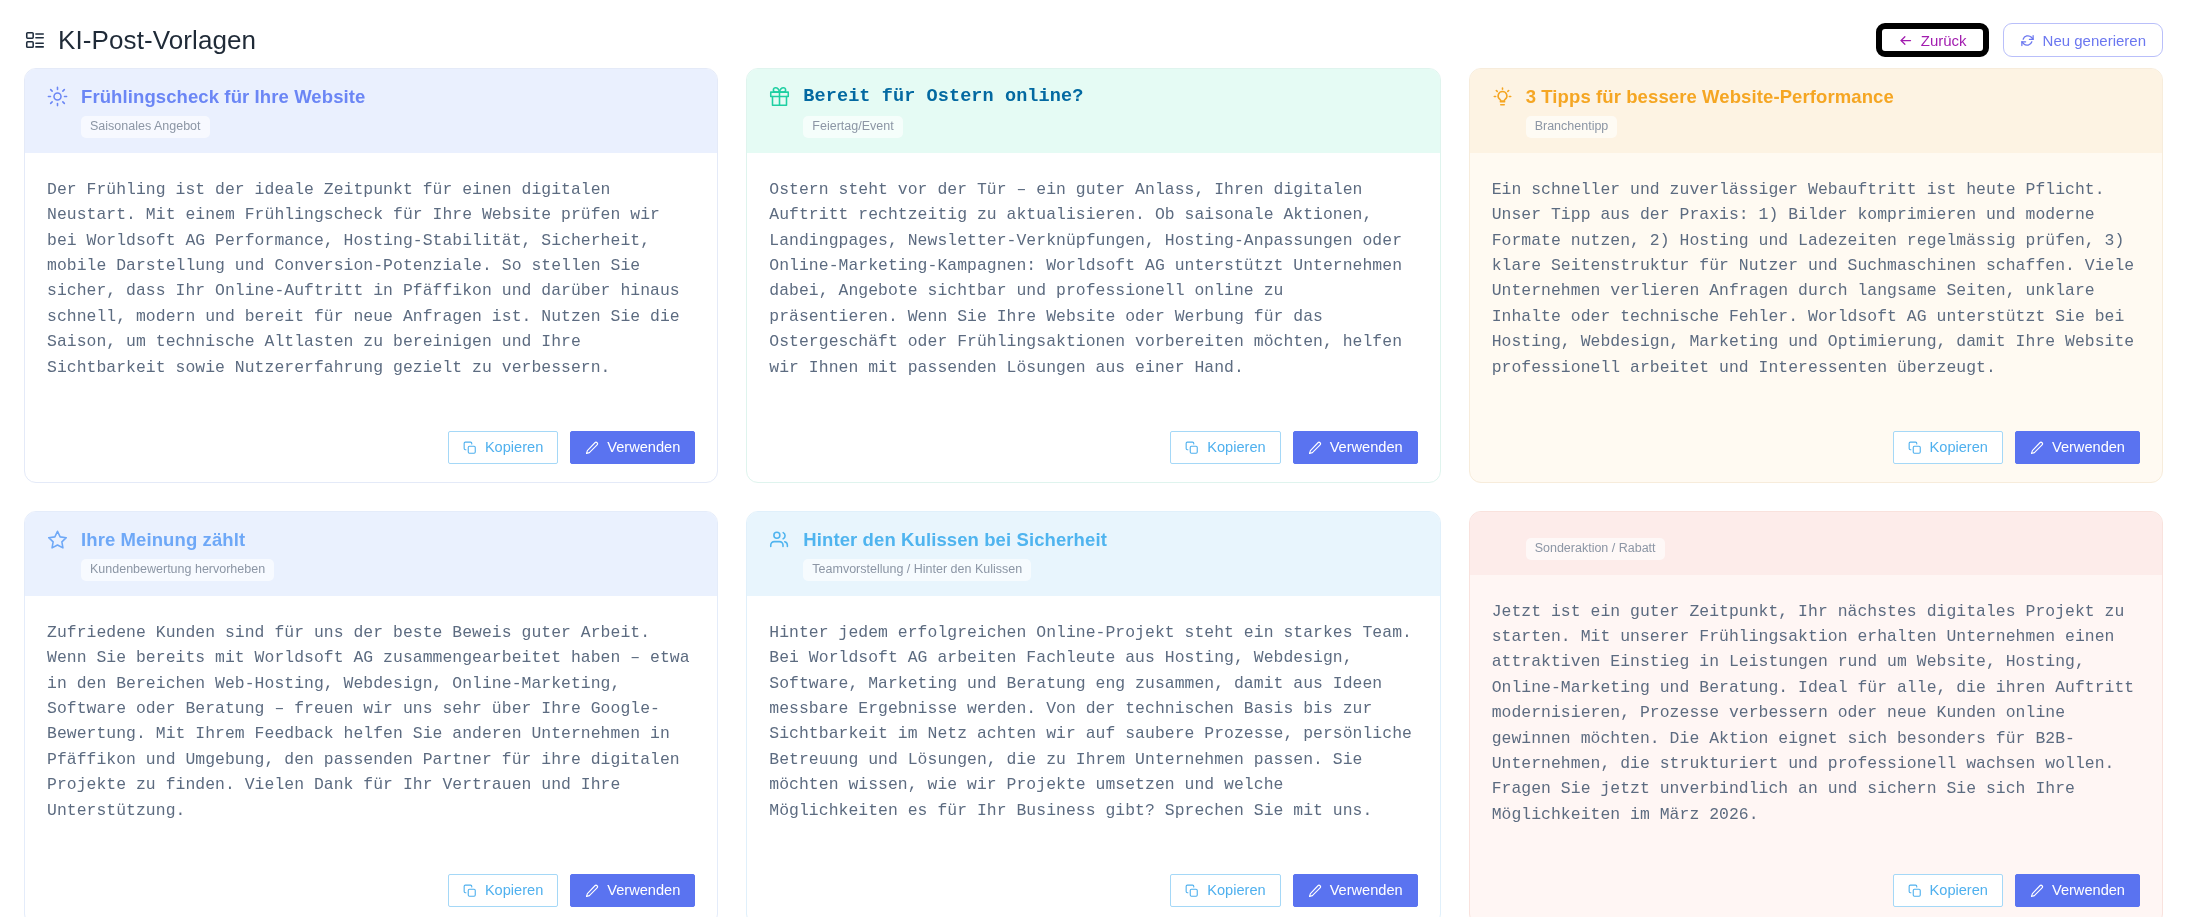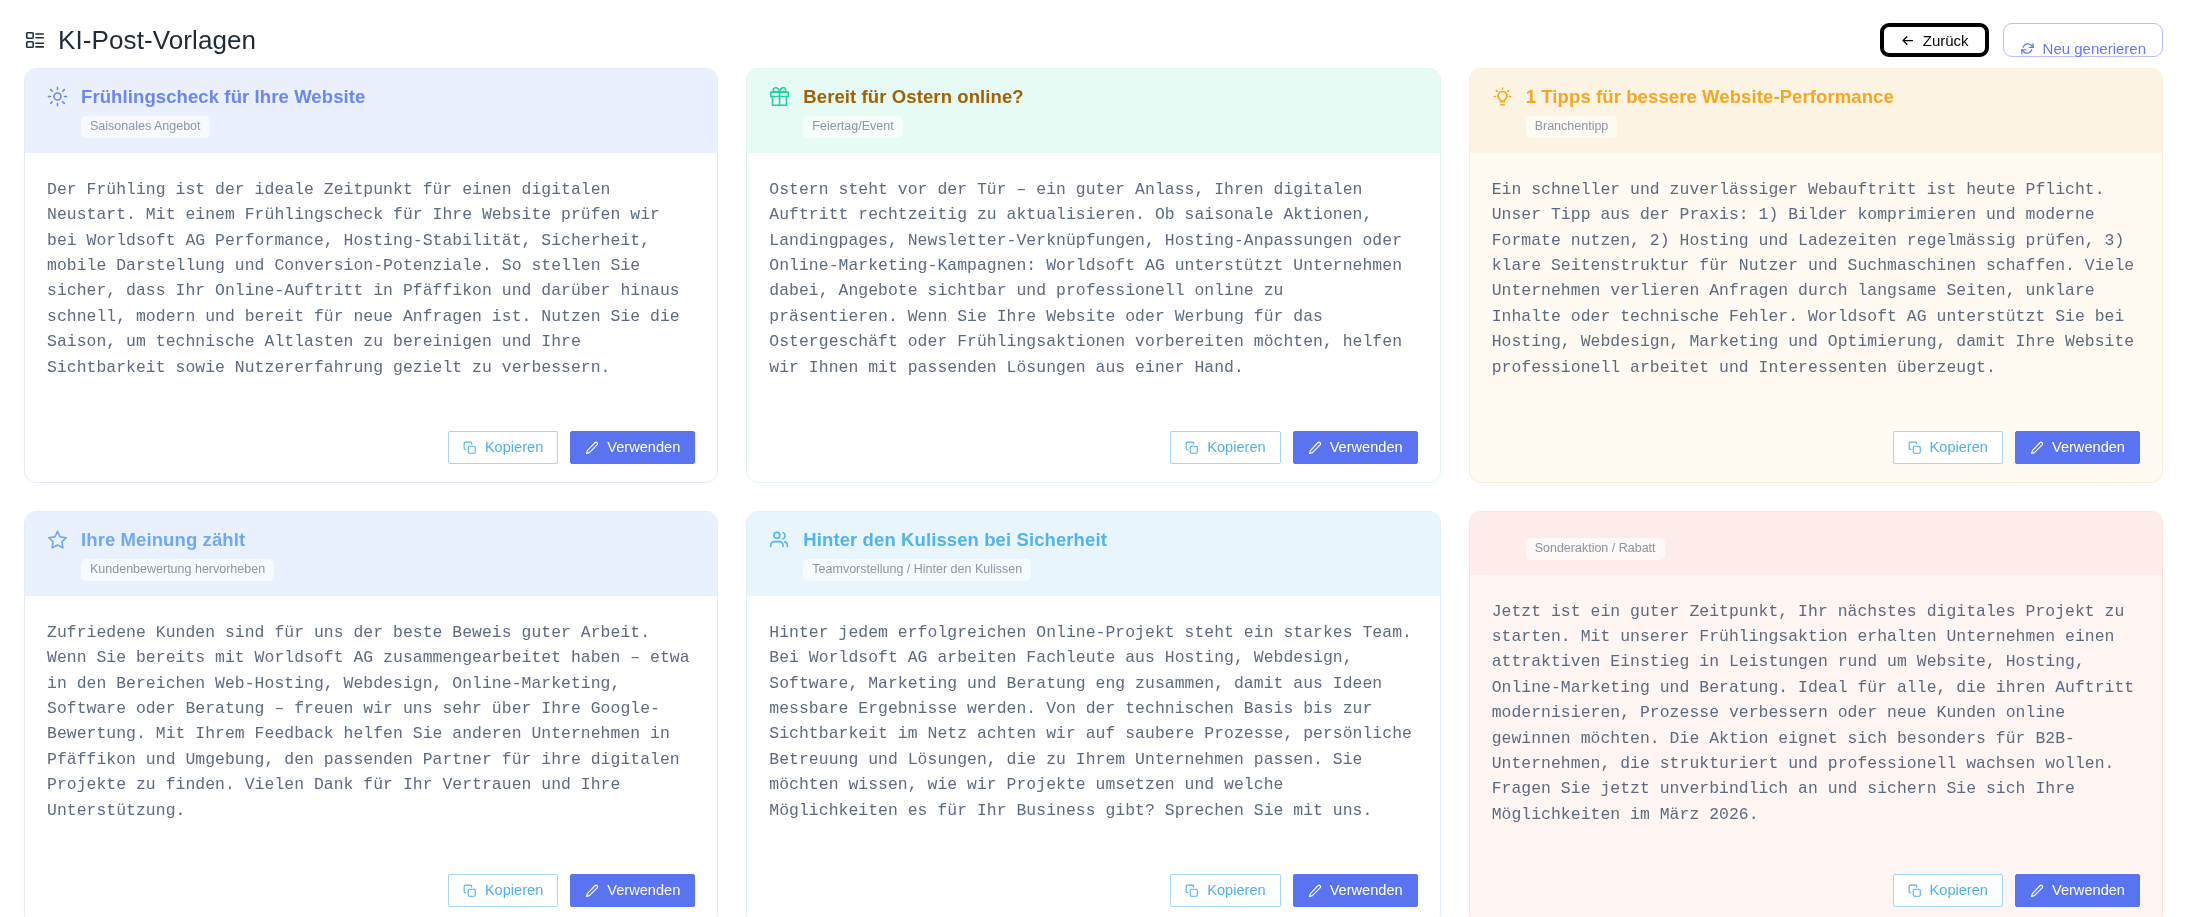--- a/index.html
+++ b/index.html
@@ -61,28 +61,27 @@
     height: 34px;
     padding: 0 16px;
     border-radius: 9px;
     background: #ffffff;
     font-size: 15px;
     line-height: 1;
     cursor: pointer;
     white-space: nowrap;
   }
   .hbtn.back {
-    border: 4px solid #000000;
-    color: #000000;
+    border: 6px solid #000000;
+    color: #a21caf;
     align-items: center;
   }
   .hbtn.regen {
     border: 1px solid #b9bffa;
     color: #6b77f0;
-    align-items: flex-end;
   }
   .hbtn svg { width: 15px; height: 15px; display: block; flex: none; }
 
   
   .grid {
     display: grid;
     grid-template-columns: repeat(3, 1fr);
     gap: 28px 28px;
     padding: 0 10px;
   }
@@ -256,21 +255,21 @@
       </div>
       <div class="card" style="background: rgb(255, 255, 255); border-color: rgb(223, 244, 238);">
         <div class="card-head" style="background: rgb(229, 251, 244);"><div class="card-title-row">
             <span class="card-icon" style="color: rgb(31, 207, 162);"><svg viewBox="0 0 24 24" fill="none" stroke="currentColor" stroke-width="1.8" stroke-linecap="round" stroke-linejoin="round">
                 <polyline points="20,12 20,22 4,22 4,12"></polyline>
                 <rect x="2" y="7" width="20" height="5"></rect>
                 <line x1="12" y1="22" x2="12" y2="7"></line>
                 <path d="M12 7H7.5a2.5 2.5 0 0 1 0-5C11 2 12 7 12 7z"></path>
                 <path d="M12 7h4.5a2.5 2.5 0 0 0 0-5C13 2 12 7 12 7z"></path>
               </svg></span>
-            <span class="card-title" style="color: #a16207;">Bereit für Ostern online?</span>
+            <span class="card-title" style="color: #0369a1; font-family: Liberation Mono, monospace;">Bereit für Ostern online?</span>
           </div><span class="card-badge" style="color: rgb(140, 150, 165);">Feiertag/Event</span></div>
         <div class="card-body" style="color: rgb(92, 107, 128);">Ostern steht vor der Tür – ein guter Anlass, Ihren digitalen Auftritt rechtzeitig zu aktualisieren. Ob saisonale Aktionen, Landingpages, Newsletter-Verknüpfungen, Hosting-Anpassungen oder Online-Marketing-Kampagnen: Worldsoft AG unterstützt Unternehmen dabei, Angebote sichtbar und professionell online zu präsentieren. Wenn Sie Ihre Website oder Werbung für das Ostergeschäft oder Frühlingsaktionen vorbereiten möchten, helfen wir Ihnen mit passenden Lösungen aus einer Hand.</div>
         <div class="card-foot">
           <button class="abtn copy">
             <span>
               <svg viewBox="0 0 24 24" fill="none" stroke="currentColor" stroke-width="1.9" stroke-linecap="round" stroke-linejoin="round">
                 <rect x="9" y="9" width="12" height="12" rx="2"></rect>
                 <path d="M5 15H4a2 2 0 0 1-2-2V4a2 2 0 0 1 2-2h9a2 2 0 0 1 2 2v1"></path>
               </svg>
             </span>
@@ -291,21 +290,21 @@
             <span class="card-icon" style="color: rgb(245, 166, 35);"><svg viewBox="0 0 24 24" fill="none" stroke="currentColor" stroke-width="1.8" stroke-linecap="round" stroke-linejoin="round">
                 <path d="M9.5 18h5"></path>
                 <path d="M10 21.5h4"></path>
                 <path d="M12 2.2v1.6"></path>
                 <path d="M4.9 5.1l1.1 1.1"></path>
                 <path d="M19.1 5.1l-1.1 1.1"></path>
                 <path d="M2.6 12h1.6"></path>
                 <path d="M19.8 12h1.6"></path>
                 <path d="M12 6.2a5 5 0 0 0-3 9c.6.5 1 1.2 1 2h4c0-.8.4-1.5 1-2a5 5 0 0 0-3-9z"></path>
               </svg></span>
-            <span class="card-title" style="color: rgb(245, 166, 35);">1 Tipps für bessere Website-Performance</span>
+            <span class="card-title" style="color: rgb(245, 166, 35);">3 Tipps für bessere Website-Performance</span>
           </div><span class="card-badge" style="color: rgb(140, 150, 165);">Branchentipp</span></div>
         <div class="card-body" style="color: rgb(92, 107, 128);">Ein schneller und zuverlässiger Webauftritt ist heute Pflicht. Unser Tipp aus der Praxis: 1) Bilder komprimieren und moderne Formate nutzen, 2) Hosting und Ladezeiten regelmässig prüfen, 3) klare Seitenstruktur für Nutzer und Suchmaschinen schaffen. Viele Unternehmen verlieren Anfragen durch langsame Seiten, unklare Inhalte oder technische Fehler. Worldsoft AG unterstützt Sie bei Hosting, Webdesign, Marketing und Optimierung, damit Ihre Website professionell arbeitet und Interessenten überzeugt.</div>
         <div class="card-foot">
           <button class="abtn copy">
             <span>
               <svg viewBox="0 0 24 24" fill="none" stroke="currentColor" stroke-width="1.9" stroke-linecap="round" stroke-linejoin="round">
                 <rect x="9" y="9" width="12" height="12" rx="2"></rect>
                 <path d="M5 15H4a2 2 0 0 1-2-2V4a2 2 0 0 1 2-2h9a2 2 0 0 1 2 2v1"></path>
               </svg>
             </span>

